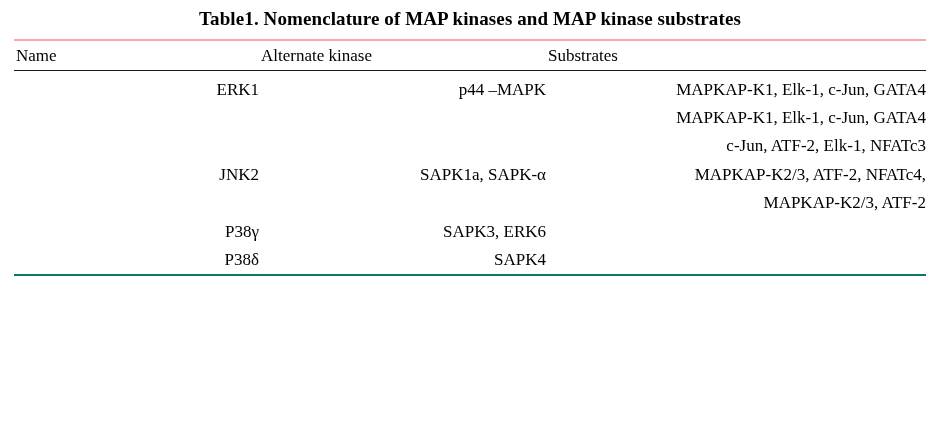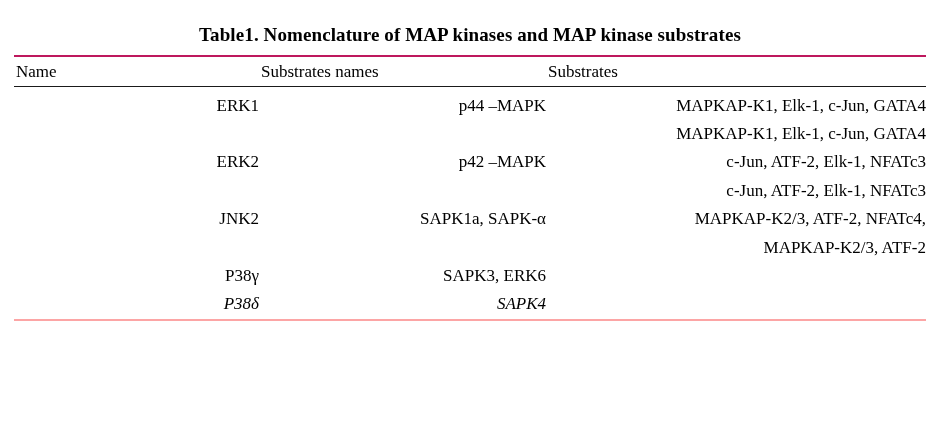--- a/index.html
+++ b/index.html
@@ -19,54 +19,53 @@
     height: 445px;
     position: relative;
     box-sizing: border-box;
     padding: 0 14px;
   }
   .table-title {
     text-align: center;
     font-weight: bold;
     font-size: 19px;
     letter-spacing: 0.1px;
-    padding-top: 24px;
+    padding-top: 8px;
     padding-bottom: 8px;
     line-height: 1.2;
   }
   table.kinase-table {
     width: 100%;
     border-collapse: collapse;
     font-size: 17px;
   }
   table.kinase-table col.c-name { width: 245px; }
   table.kinase-table col.c-alt  { width: 287px; }
   table.kinase-table col.c-sub  { width: auto; }
   thead th {
     text-align: left;
     font-weight: normal;
     font-size: 17px;
     padding: 5px 0 4px 0;
-    border-top: 2px solid #be185d;
+    border-top: 2px solid #fca5a5;
     border-bottom: 1px solid #1a1a1a;
     vertical-align: bottom;
   }
   tbody td {
     text-align: right;
     padding: 1px 0 1px 0;
     vertical-align: top;
     line-height: 1.55;
     white-space: nowrap;
   }
   tbody tr:first-child td {
     padding-top: 6px;
   }
   tbody tr:last-child td {
-    border-bottom: 2px solid #fca5a5;
-    font-style: italic;
+    border-bottom: 2px solid #0f766e;
   }
   .cell-name { padding-left: 2px; }
   .cell-alt  { padding-left: 2px; }
   .cell-sub  { padding-left: 2px; }
   th.h-name { padding-left: 2px; }
   th.h-alt  { padding-left: 2px; }
   th.h-sub  { padding-left: 2px; }
 </style>
 </head>
 <body>
@@ -77,39 +76,34 @@
 
   <table class="kinase-table">
     <colgroup>
       <col class="c-name">
       <col class="c-alt">
       <col class="c-sub">
     </colgroup>
     <thead>
       <tr>
         <th class="h-name">Name</th>
-        <th class="h-alt">Substrates names</th>
+        <th class="h-alt">Alternate kinase</th>
         <th class="h-sub">Substrates</th>
       </tr>
     </thead>
     <tbody>
       <tr>
         <td class="cell-name">ERK1</td>
         <td class="cell-alt">p44 –MAPK</td>
         <td class="cell-sub">MAPKAP-K1, Elk-1, c-Jun, GATA4</td>
       </tr>
       <tr>
         <td class="cell-name"></td>
         <td class="cell-alt"></td>
         <td class="cell-sub">MAPKAP-K1, Elk-1, c-Jun, GATA4</td>
-      </tr>
-      <tr>
-        <td class="cell-name">ERK2</td>
-        <td class="cell-alt">p42 –MAPK</td>
-        <td class="cell-sub">c-Jun, ATF-2, Elk-1, NFATc3</td>
       </tr>
       <tr>
         <td class="cell-name"></td>
         <td class="cell-alt"></td>
         <td class="cell-sub">c-Jun, ATF-2, Elk-1, NFATc3</td>
       </tr>
       <tr>
         <td class="cell-name">JNK2</td>
         <td class="cell-alt">SAPK1a, SAPK-α</td>
         <td class="cell-sub">MAPKAP-K2/3, ATF-2, NFATc4,</td>

